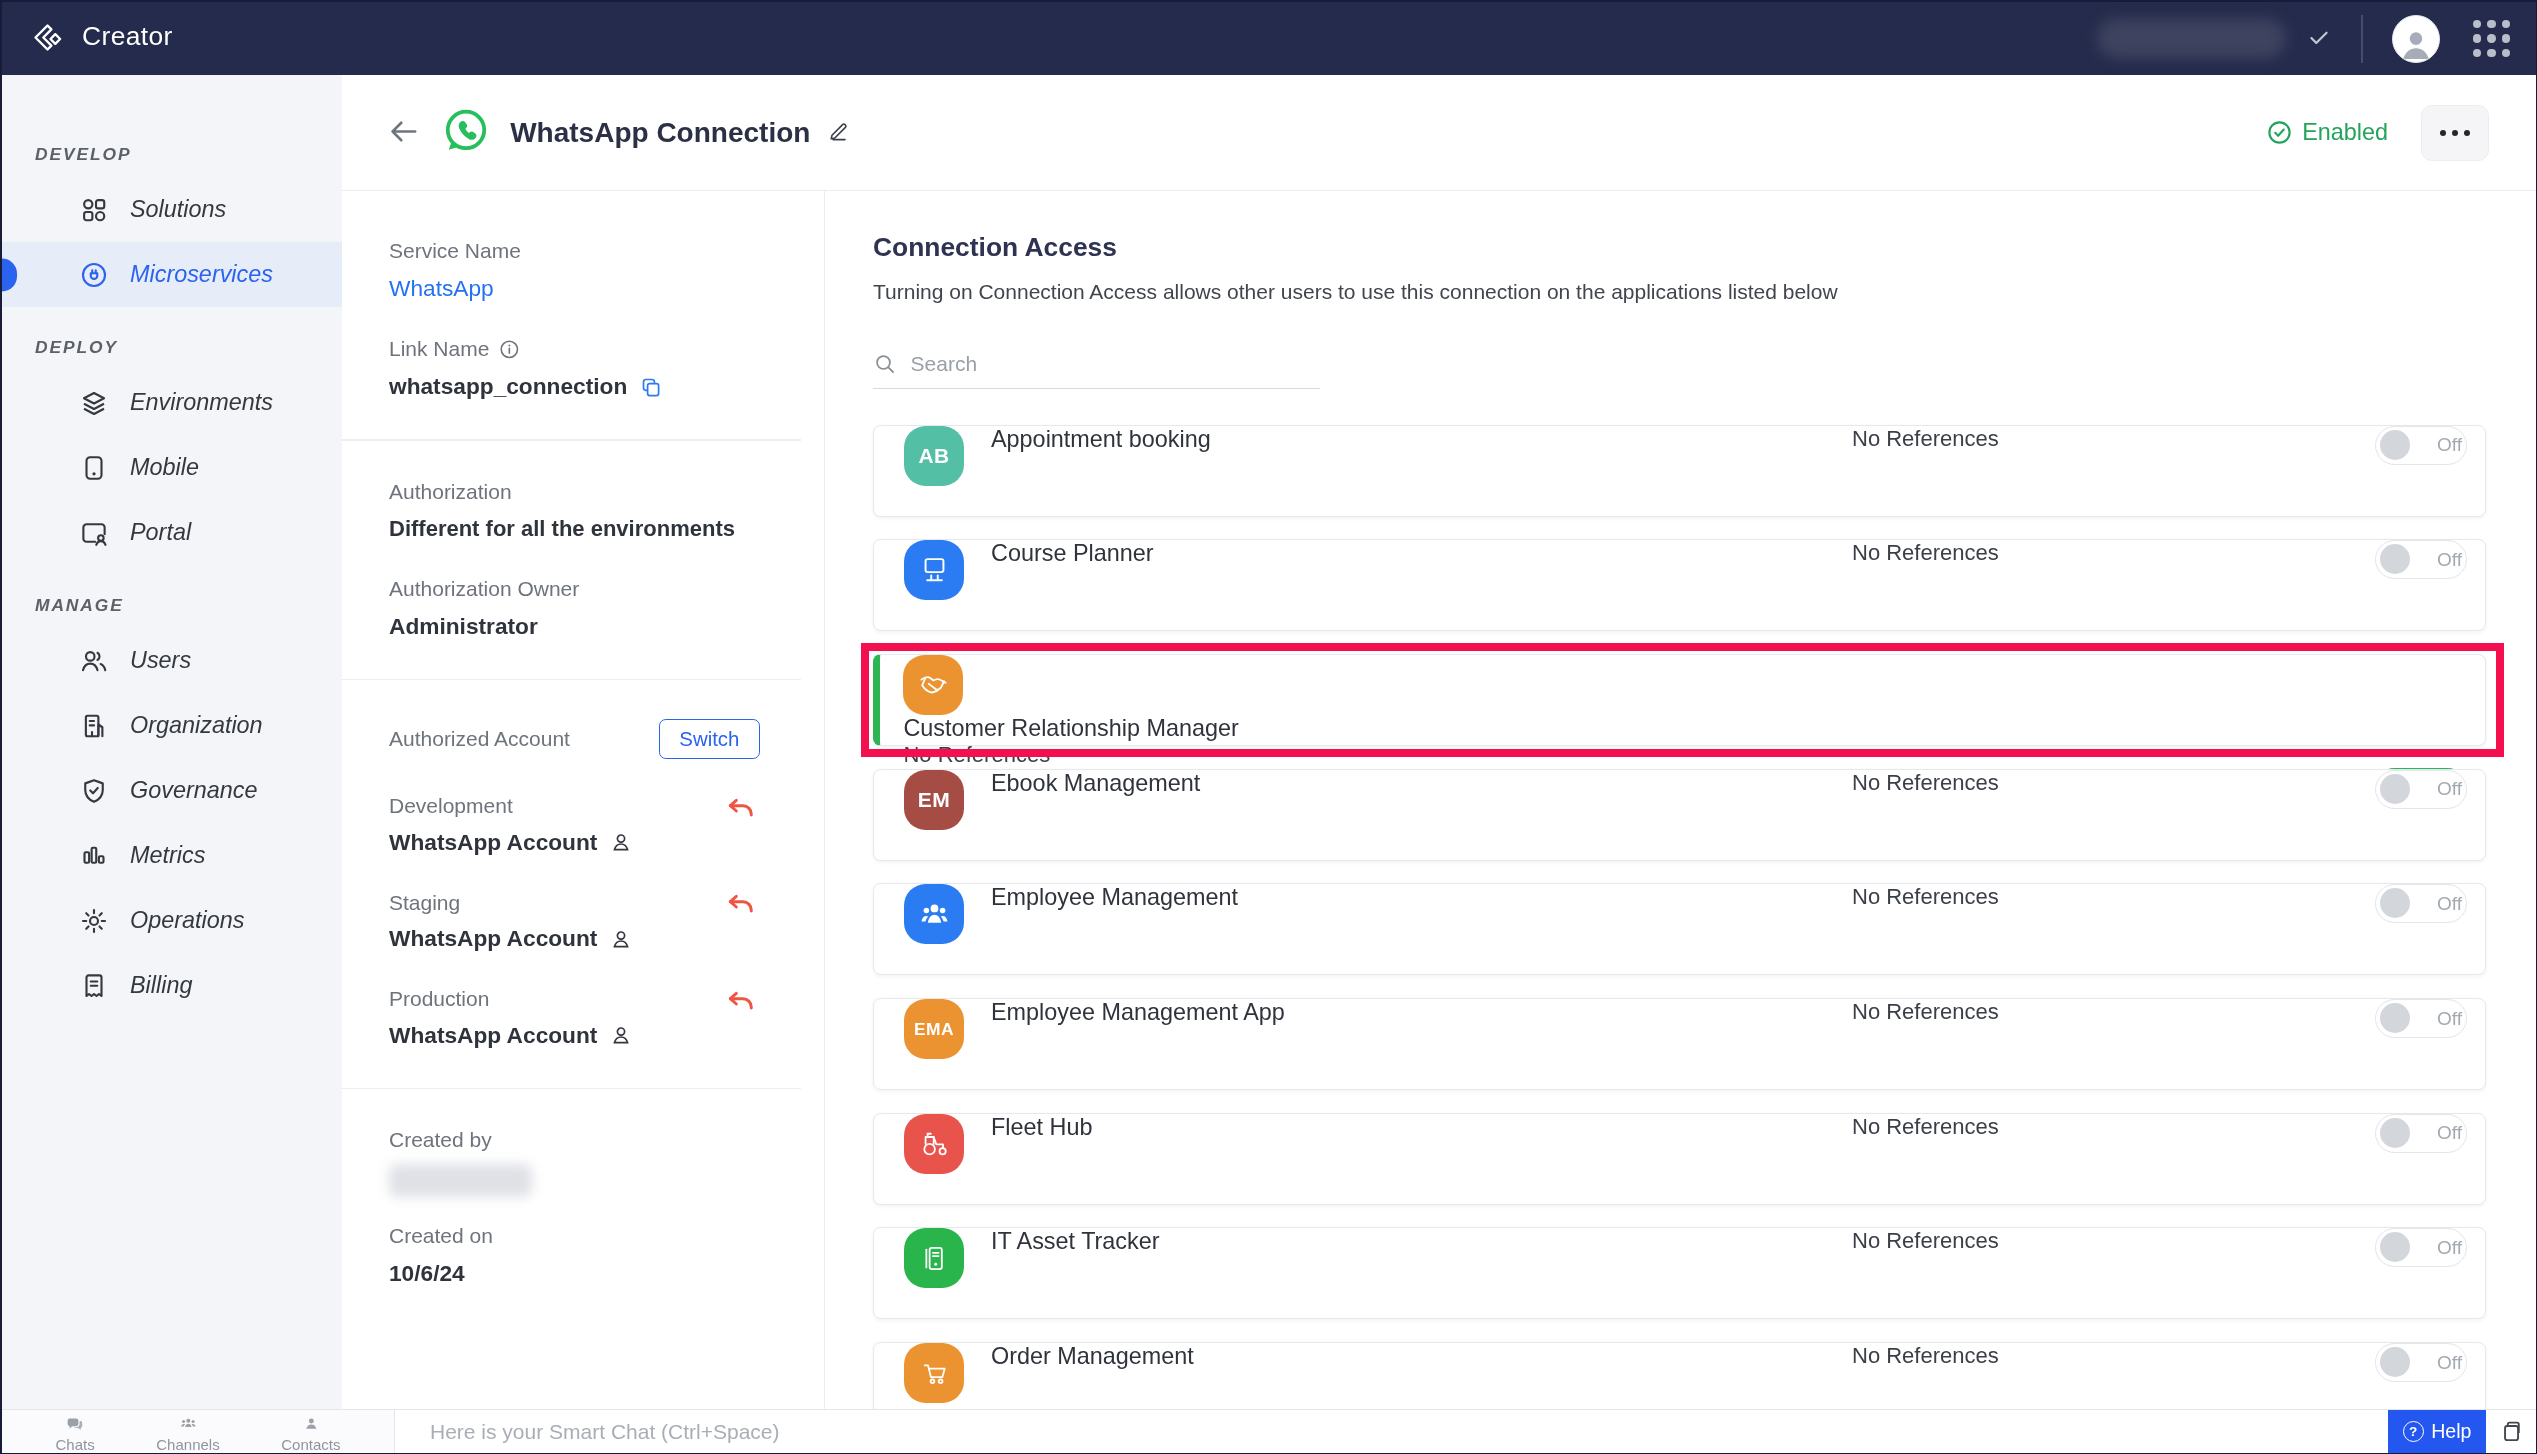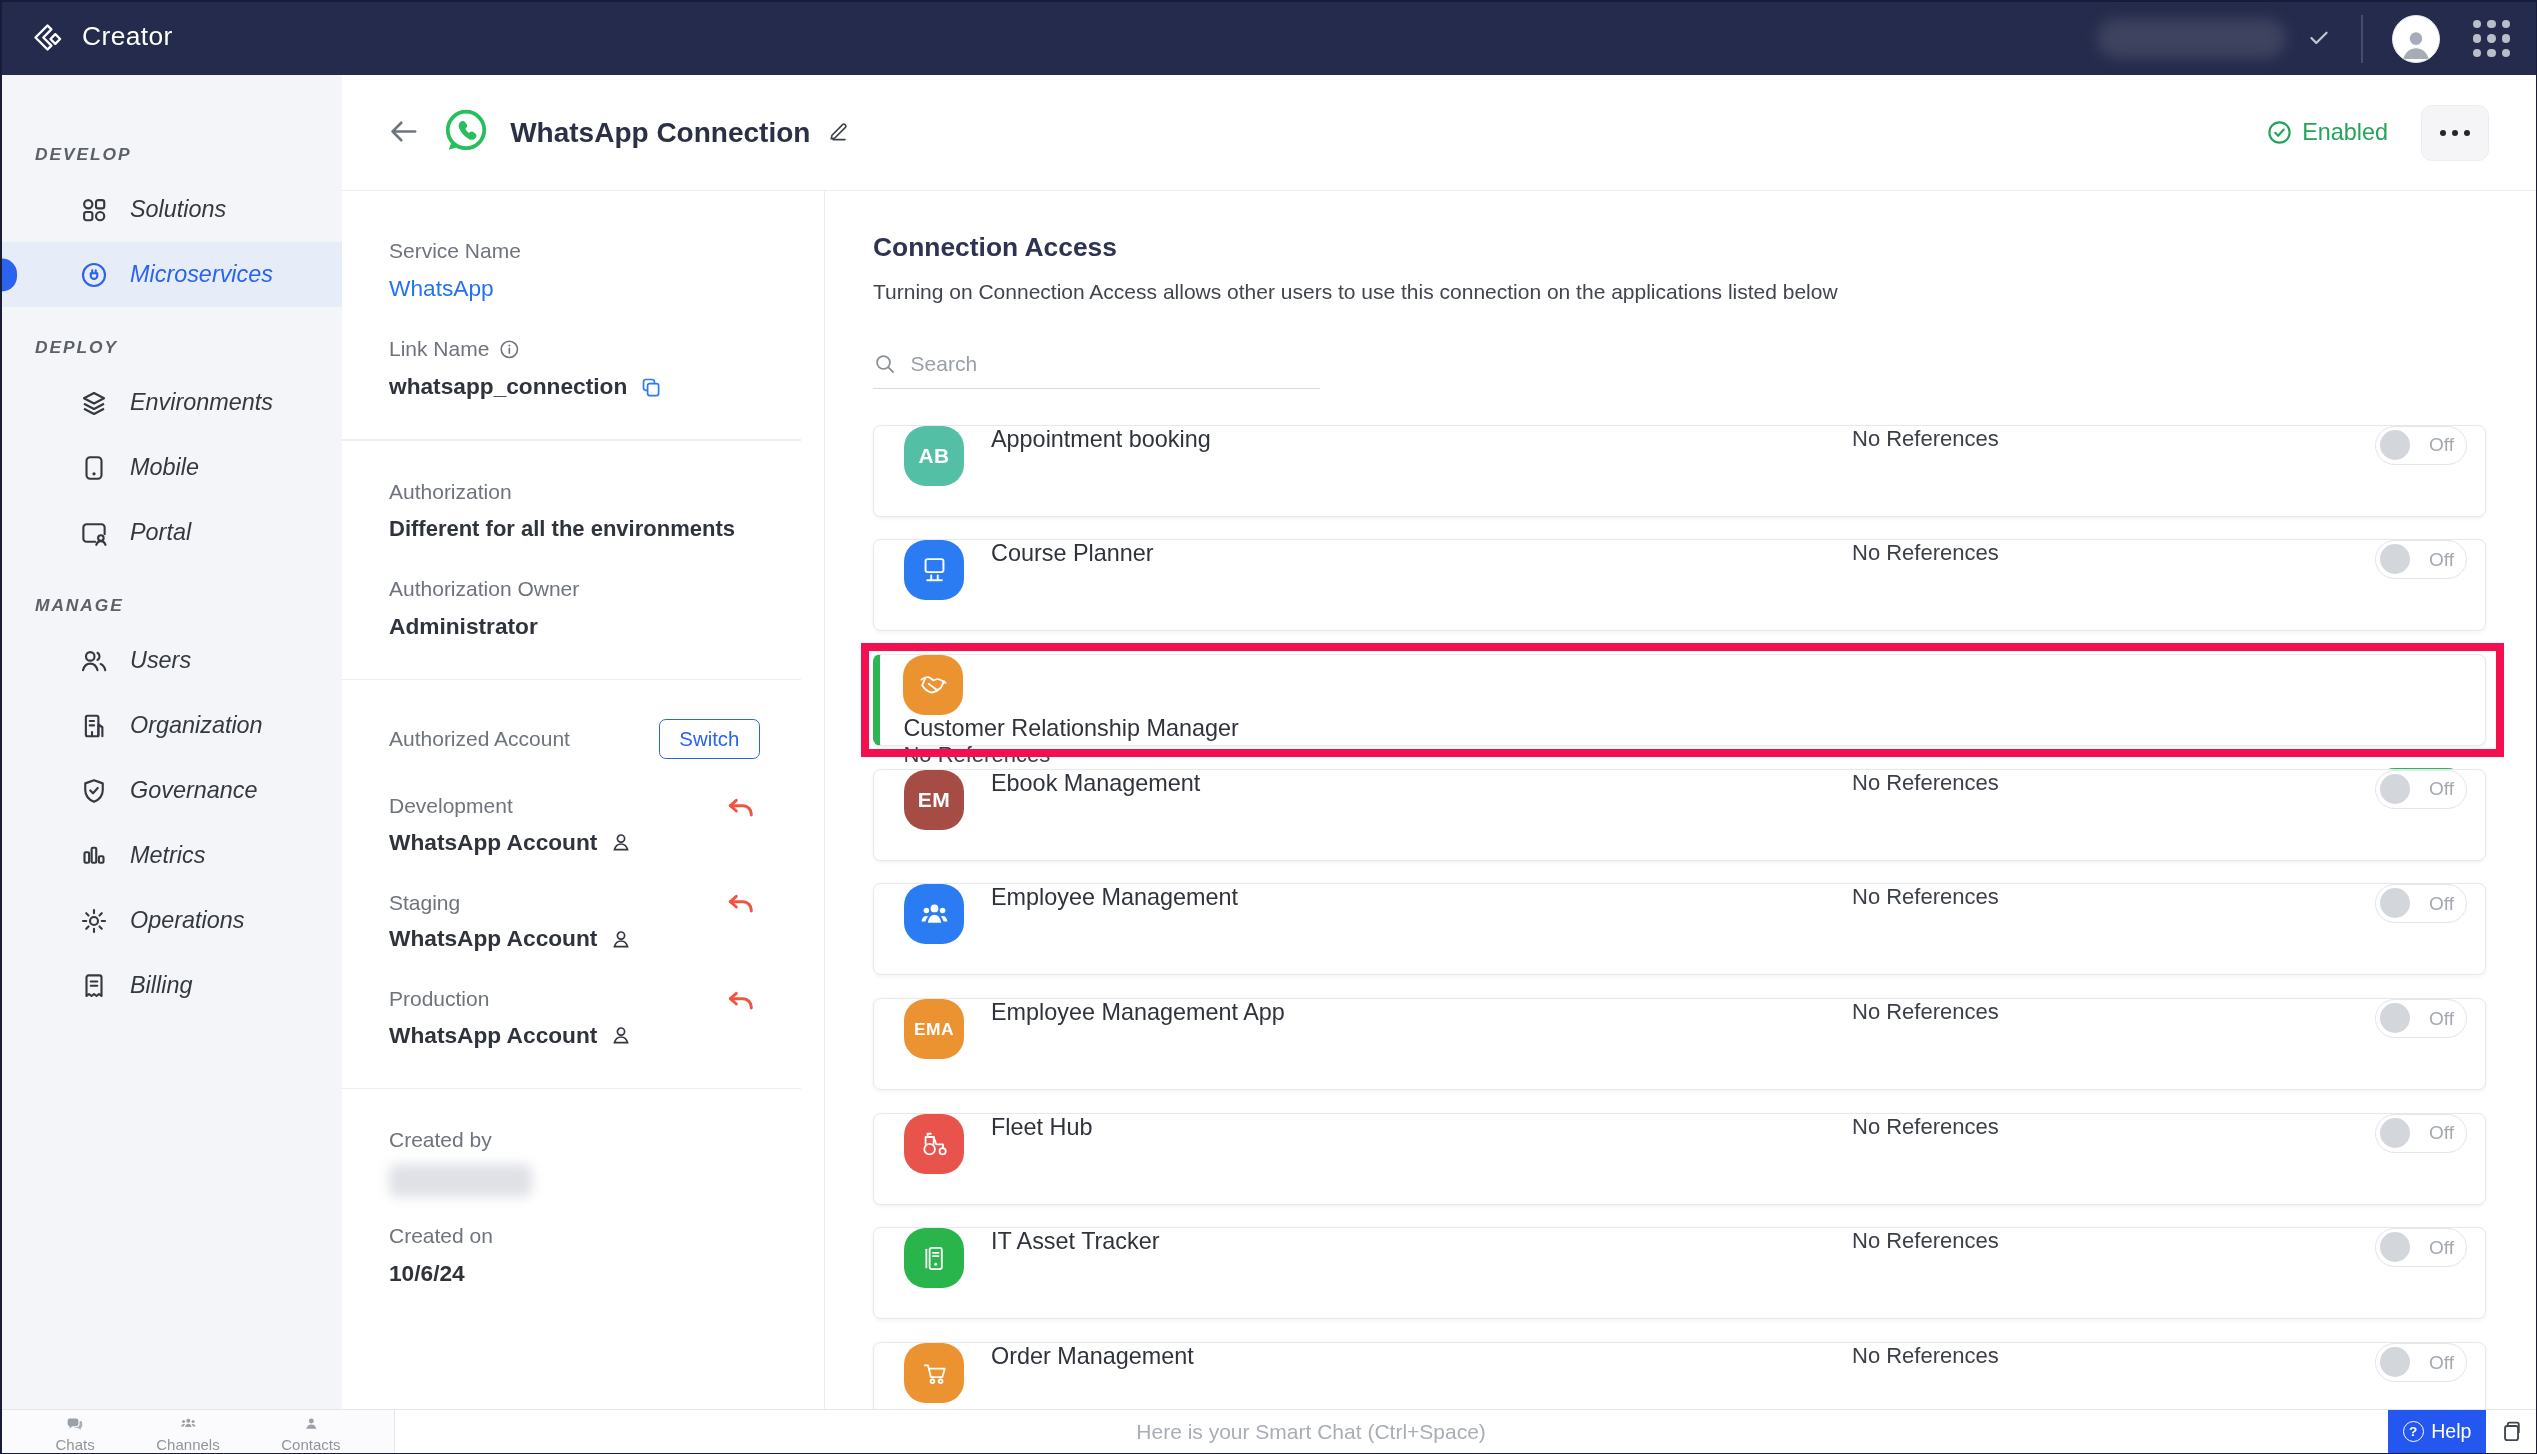--- a/index.html
+++ b/index.html
@@ -80,33 +80,33 @@
   .app-card.on { border-left:7.6px solid #2db554; padding-left:23.4px;flex-direction:column; }
   .app-icon { width:60px; height:60px; border-radius:36%; flex:none; margin-right:27px; display:flex; align-items:center; justify-content:center; }
   .app-icon svg { width:39px; height:39px; }
   .initials { color:#fff; font-size:21px; font-weight:700; letter-spacing:0.4px; }
   .initials.sm { font-size:17.4px; }
   .app-name { font-size:23.4px; color:#2f333b; width:861px; flex:none; }
   .app-refs { font-size:22px; color:#3b3f47; }
   .toggle { width:92px; height:39px; border-radius:19.6px; position:relative; flex:none; margin-left:auto; background:#fff; cursor:pointer; }
   .toggle.off { border:1.5px solid #e3e5e9; }
   .toggle.off .knob { position:absolute; left:3.8px; top:3px; width:30px; height:30px; border-radius:50%; background:#d3d6db; }
-  .toggle.off .t-label { position:absolute; right:12px; top:50%; transform:translateY(-50%); font-size:19px; color:#a4aab1; }
+  .toggle.off .t-label { position:absolute; right:4px; top:50%; transform:translateY(-50%); font-size:19px; color:#a4aab1; }
   .toggle.on { border:2.3px solid #28b65f; }
   .toggle.on .knob { position:absolute; right:2.3px; top:2.3px; width:30px; height:30px; border-radius:50%; background:#28b65f; display:flex; align-items:center; justify-content:center; }
   .toggle.on .knob svg { width:20.4px; height:20.4px; }
   .toggle.on .t-label { position:absolute; left:13.6px; top:50%; transform:translateY(-50%); font-size:13px; font-weight:700; color:#3a3f47; }
 
   
   .bottombar { height:44px; flex:none; display:flex; border-top:0.8px solid #e4e6ea; background:#fff; overflow:hidden; }
   .bb-left { width:393px; flex:none; background:#fbfbfd; border-right:0.8px solid #e4e6ea; display:flex; justify-content:space-around; padding:4.5px 22.7px 0 22.7px; }
   .bb-item { display:flex; flex-direction:column; align-items:center; gap:3px; color:#8f959d; font-size:15px; cursor:pointer; }
   .bb-item svg { width:22.7px; height:22.7px; }
   .bb-chat { flex:1; display:flex; align-items:center; padding-left:35px; }
-  .bb-chat input { border:none; outline:none; width:90%; font-size:21px; font-family:inherit; color:#4a4e56; background:transparent;text-align:center; }
+  .bb-chat input { border:none; outline:none; width:90%; font-size:21px; font-family:inherit; color:#4a4e56; background:transparent; }
   .bb-chat input::placeholder { color:#a9aeb6; }
   .help-btn { width:98px; flex:none; background:#2456f0; color:#fff; display:flex; align-items:center; justify-content:center; gap:7.6px; font-size:19.6px; cursor:pointer; }
   .help-q { width:21px; height:21px; border:1.5px solid #fff; border-radius:50%; display:flex; align-items:center; justify-content:center; font-size:13.6px; font-weight:700; }
   .bb-stub { width:50px; flex:none; background:#fff; display:flex; align-items:center; justify-content:center; cursor:pointer; }
   .bb-stub svg { width:26px; height:26px; }
 </style>
 </head>
 <body>
 
 <div class="screen">

